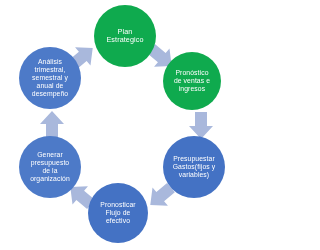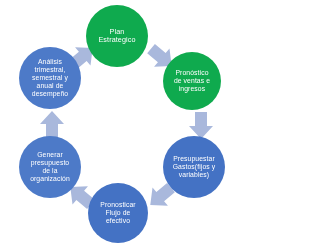--- a/index.html
+++ b/index.html
@@ -73,21 +73,21 @@
     <div class="arrow" style="left: 66px; top: 181px; width: 30px; height: 30px; transform: rotate(310deg);">
       <svg width="30" height="30" viewBox="0 0 30 30">
         <path d="M15 1 L27 14 L21 14 L21 28 L9 28 L9 14 L3 14 Z" fill="#A9B8DC"></path>
       </svg>
     </div>
     <div class="arrow" style="left: 37px; top: 110px; width: 30px; height: 30px; transform: rotate(0deg);">
       <svg width="30" height="30" viewBox="0 0 30 30">
         <path d="M15 1 L27 14 L21 14 L21 28 L9 28 L9 14 L3 14 Z" fill="#A9B8DC"></path>
       </svg>
     </div>
-    <div class="node" style="left: 86px; top: 5px; width: 62px; height: 62px; background: rgb(15, 170, 78); color: rgb(255, 255, 255); font-size: 7.2px;">
+    <div class="node" style="left: 94px; top: 5px; width: 62px; height: 62px; background: rgb(15, 170, 78); color: rgb(255, 255, 255); font-size: 7.2px;">
       <span class="node-label">Plan
 Estrategico</span>
     </div>
     <div class="node" style="left: 163px; top: 52px; width: 58px; height: 58px; background: rgb(15, 170, 78); color: rgb(255, 255, 255); font-size: 6.8px;">
       <span class="node-label">Pronóstico
 de ventas e
 ingresos</span>
     </div>
     <div class="node" style="left: 163px; top: 136px; width: 62px; height: 62px; background: rgb(68, 114, 196); color: rgb(255, 255, 255); font-size: 6.8px;">
       <span class="node-label">Presupuestar

